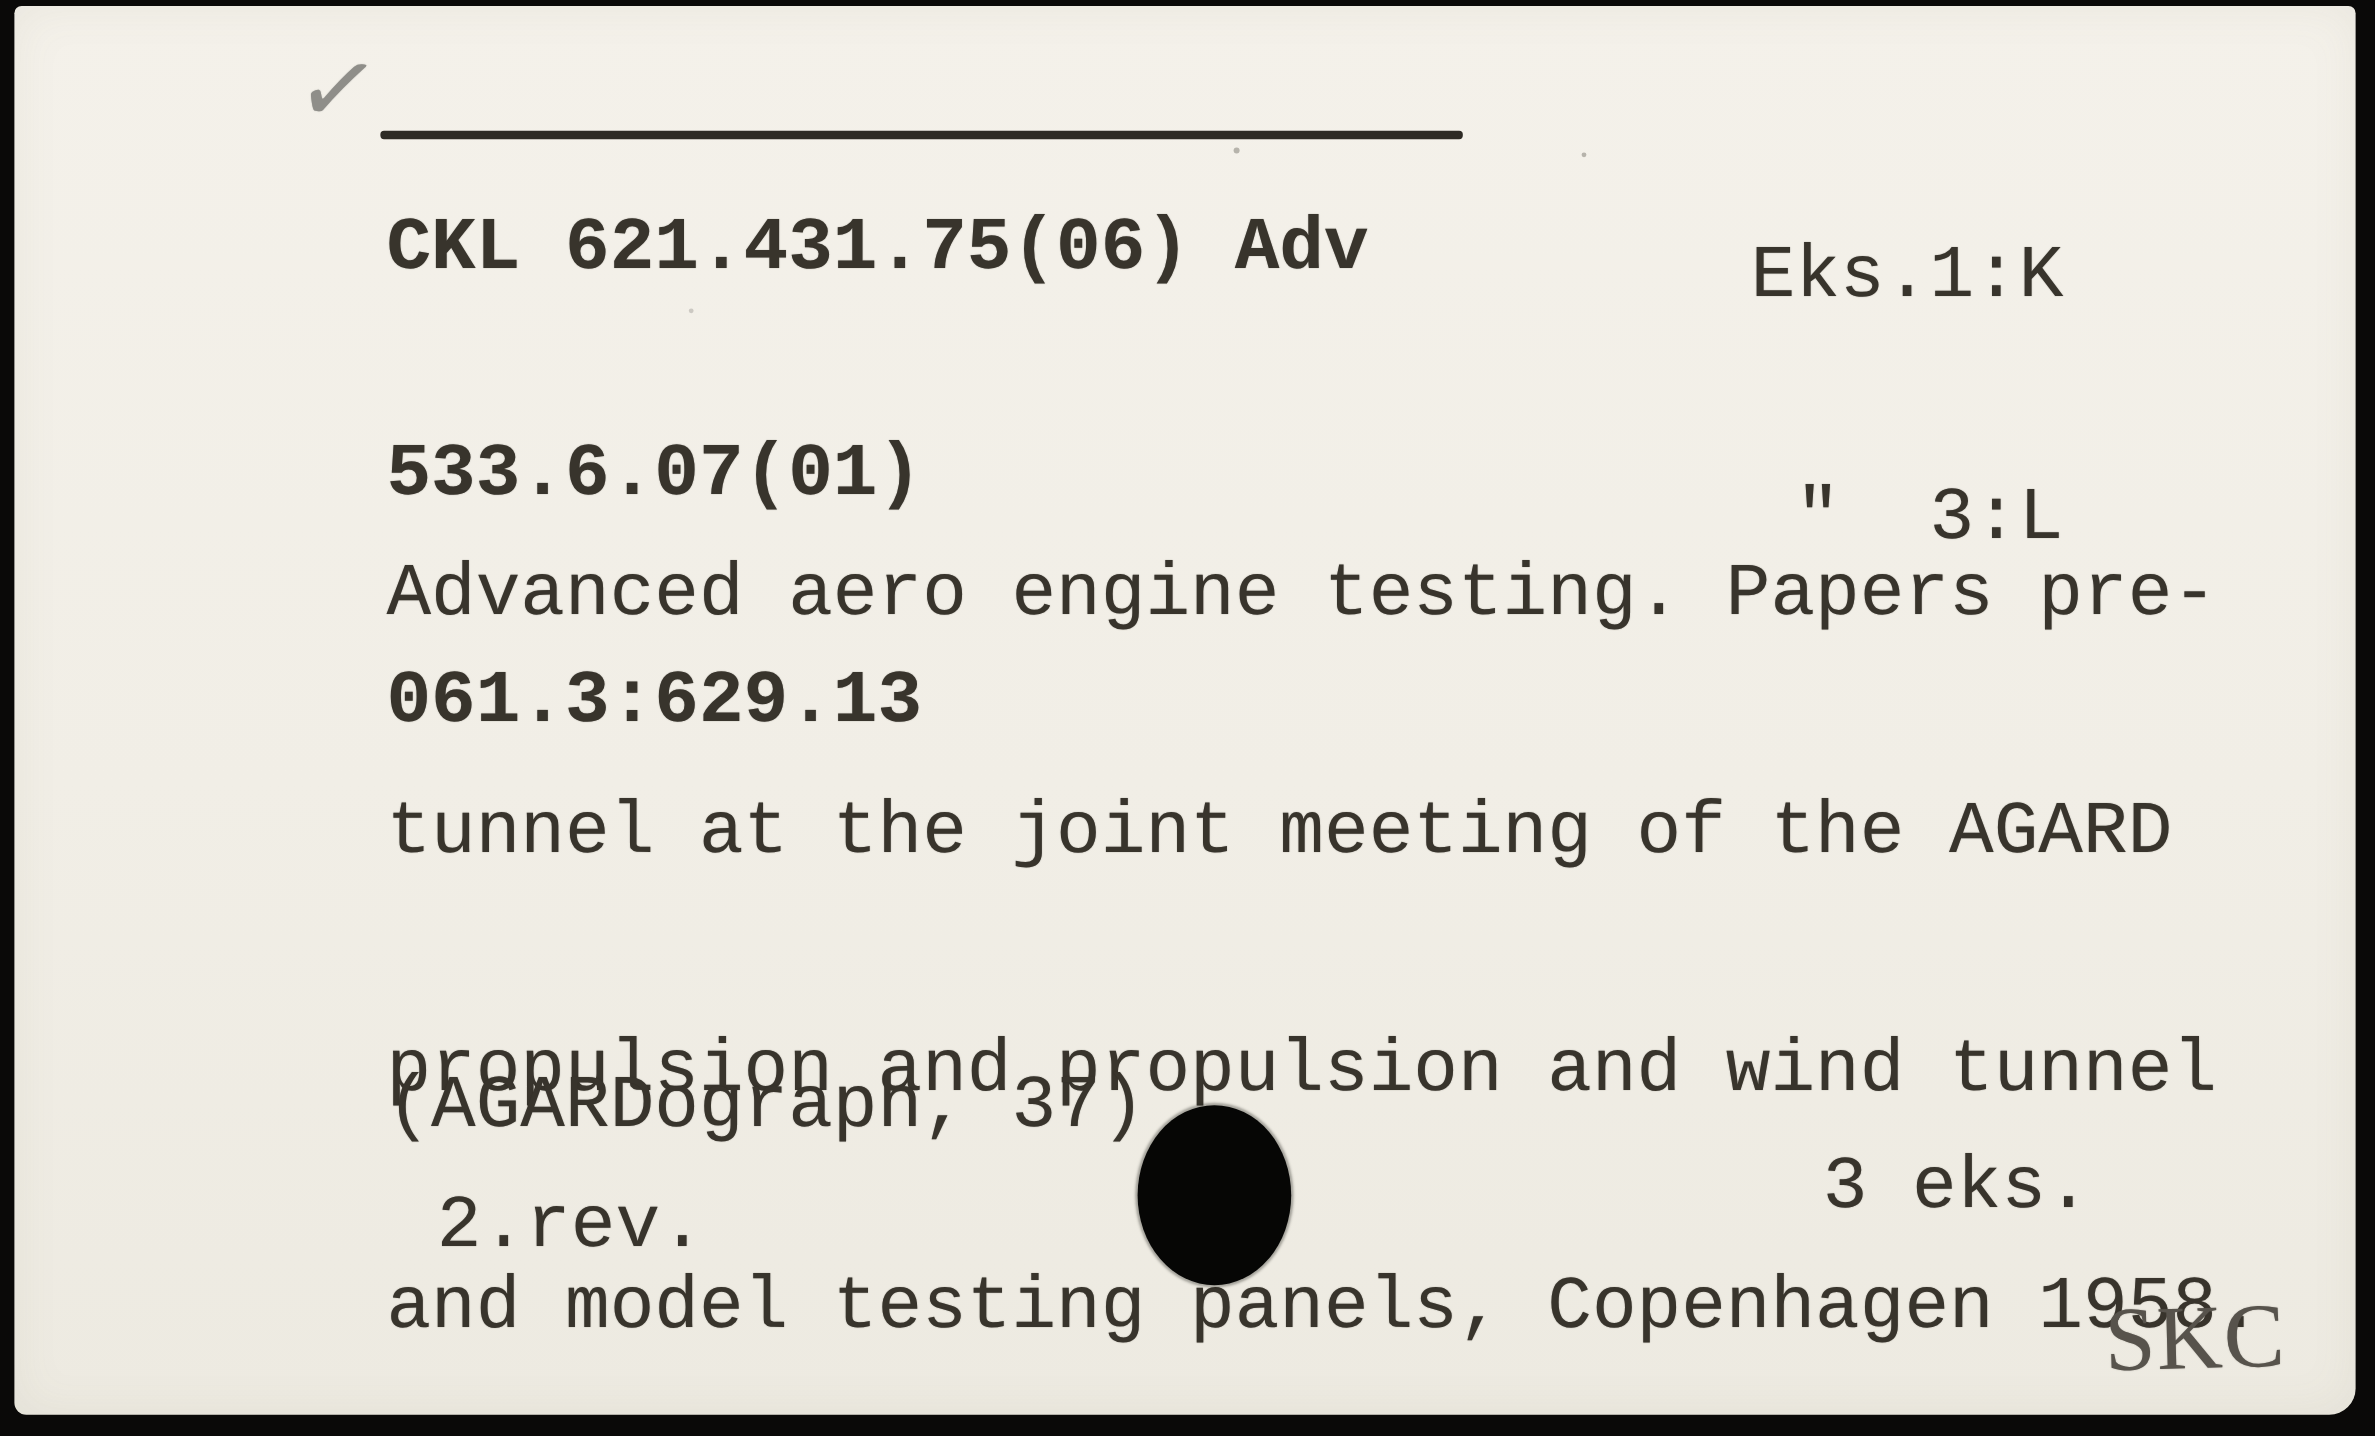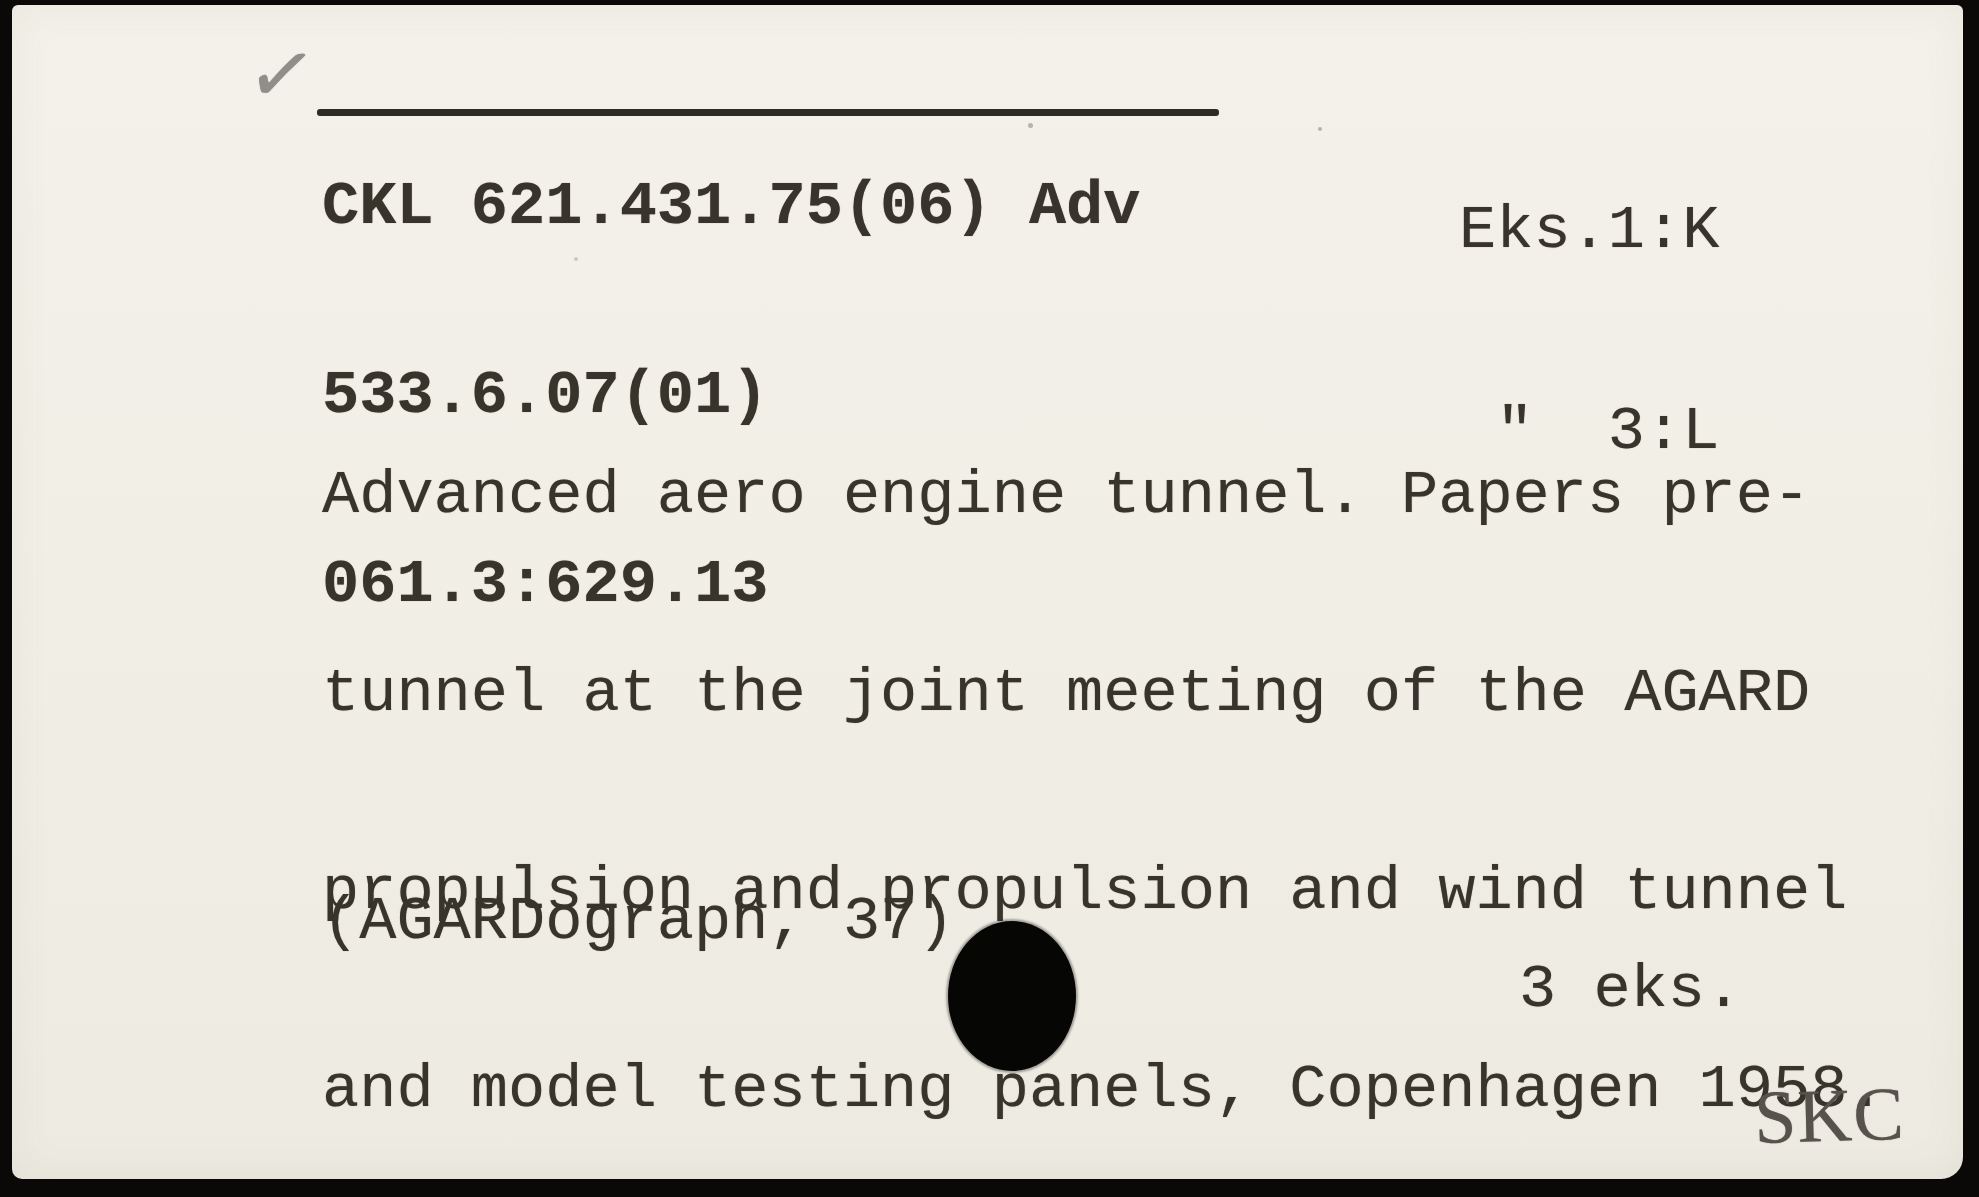--- a/index.html
+++ b/index.html
@@ -108,32 +108,33 @@
     </div>
 
     <div class="underline-rule"></div>
 
     <div class="type holdings-block">
       <div>Eks.1:K</div>
       <div> "  3:L</div>
     </div>
 
     <div class="type body-block">
-      <div>Advanced aero engine tunnel. Papers pre-</div>
+      <div>Advanced aero engine testing. Papers pre-</div>
       <div>tunnel at the joint meeting of the AGARD</div>
       <div>propulsion and propulsion and wind tunnel</div>
       <div>and model testing panels, Copenhagen 1958.</div>
       
       
       
       
     </div>
 
     <div class="type series-note">(AGARDograph, 37)</div>
 
+    <div class="type edition-note">2.rev.</div>
 
     <div class="type copies-note">3 eks.</div>
 
     <div class="punch-hole"></div>
 
     <div class="stamp">SKC</div>
 
     <div class="speck s1"></div>
     <div class="speck s2"></div>
     <div class="speck s3"></div>

